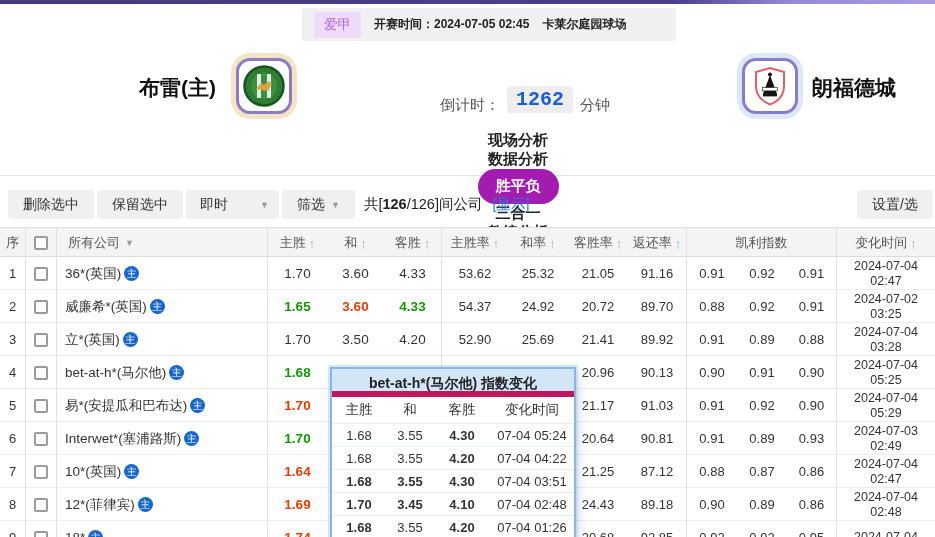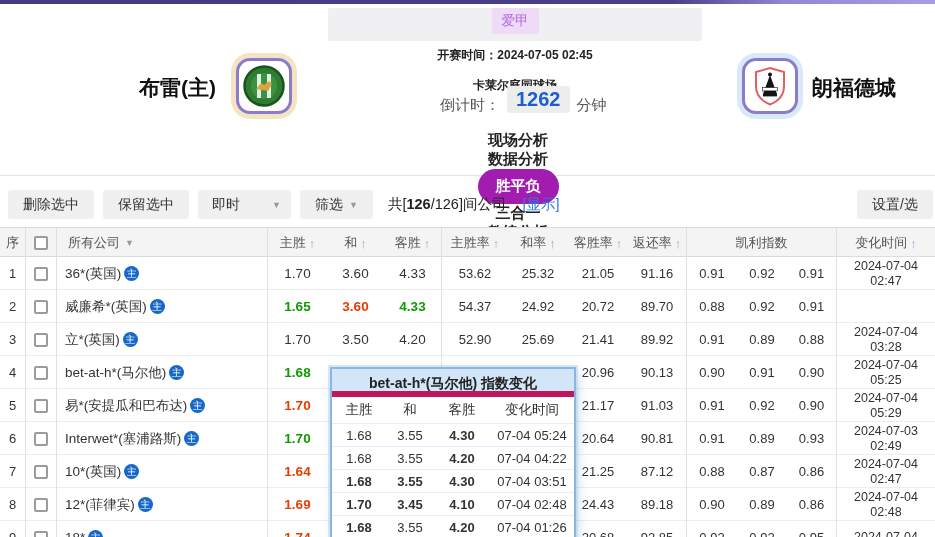--- a/index.html
+++ b/index.html
@@ -5,45 +5,45 @@
   * { margin:0; padding:0; box-sizing:border-box; }
   html,body { width:935px; height:537px; overflow:hidden; background:#fff;
     font-family:"Liberation Sans","DejaVu Sans",sans-serif; color:#333; }
   .page { position:relative; width:935px; height:537px; }
 
   
   .topline { position:absolute; left:0; top:0; width:935px; height:4px;
     background:linear-gradient(90deg,#443a7c 0%,#4a3f8a 72%,#9486d6 84%,#a99ce2 100%); }
 
   
-  .topbar { position:absolute; left:328px; top:8px; width:374px; height:33px;
-    background:#f0f0f3; display:flex; align-items:center; padding:0 12px; gap:13px; border-radius:2px;flex-direction:column; }
+  .topbar { position:absolute; left:302px; top:8px; width:374px; height:33px;
+    background:#f0f0f3; display:flex; align-items:center; padding:0 12px; gap:13px; border-radius:2px; }
   .league-badge { background:#eedbf8; color:#b168d9; font-size:13.5px; padding:4px 10px; border-radius:2px; white-space:nowrap; }
   .kickoff, .venue { font-size:12px; font-weight:700; color:#222; white-space:nowrap; }
 
   
   .team-name { position:absolute; font-size:21px; font-weight:700; color:#111; top:74px; white-space:nowrap; }
   .team-name.home { left:139px; }
   .team-name.away { left:812px; }
   .logo { position:absolute; width:56px; height:56px; top:58px; background:#fff;
     border:3px solid #8a7cc9; border-radius:14px; display:flex; align-items:center; justify-content:center; }
   .logo.home { left:236px; box-shadow:0 0 0 5px #f4e4c4; }
   .logo.away { left:742px; box-shadow:0 0 0 5px #d9e9f9; }
   .countdown { position:absolute; left:440px; top:74px; display:flex; align-items:center; white-space:nowrap; }
   .cd-label, .cd-unit { font-size:15px; color:#555;margin-top:12px; }
-  .cd-value { background:#ededed; color:#1b5ed2; font-weight:700; font-size:20px; padding:2px 9px; margin:12px 7px; border-radius:3px; }
+  .cd-value { background:#ededed; color:#1b5ed2; font-weight:700; font-size:20px; padding:2px 9px; margin:12px 7px; border-radius:3px;font-family:Liberation Mono, monospace; }
 
   
   .nav { position:absolute; left:0; top:131px; width:935px; height:45px; border-bottom:1px solid #e3e3e3;
     display:flex; align-items:center; padding:0 92px 0 193px; justify-content:space-between;flex-direction:column; }
   .tab { font-size:15px; font-weight:700; color:#222; cursor:pointer; white-space:nowrap; }
   .tab.active { background:#a21caf; color:#fff; padding:8px 18px; border-radius:18px; }
 
   
-  .toolbar { position:absolute; left:8px; top:188px; height:33px; display:flex; align-items:center; gap:9px; }
+  .toolbar { position:absolute; left:8px; top:188px; height:33px; display:flex; align-items:center; gap:3px; }
   .tbtn { background:#f0f0f0; border:none; border-radius:3px; height:29px; padding:0 15px;
     font-size:14px; color:#333; display:flex; align-items:center; white-space:nowrap; cursor:pointer; }
   .tbtn.dd-wide { width:93px; justify-content:space-between; padding:0 10px 0 14px; }
   .dd-arrow { font-size:9px; color:#999; margin-left:6px; }
   .count { font-size:14.5px; color:#222; margin-left:6px; white-space:nowrap; }
   .count b { font-weight:700; }
   .show-link { color:#2a7ae0; font-size:14.5px; margin-left:7px; cursor:pointer; text-decoration:none; }
   .settings-btn { position:absolute; left:857px; top:190px; }
 
   
@@ -225,20 +225,24 @@
           <div class="cell odds g">1.65</div>
           <div class="cell odds r">3.60</div>
           <div class="cell odds bR g">4.33</div>
           <div class="cell">54.37</div>
           <div class="cell">24.92</div>
           <div class="cell">20.72</div>
           <div class="cell bR">89.70</div>
           <div class="cell">0.88</div>
           <div class="cell">0.92</div>
           <div class="cell bR">0.91</div>
+          <div class="cell time-cell">
+            <div>2024-07-02</div>
+            <div>03:25</div>
+          </div>
         </div>
         <div class="grid trow">
           <div class="cell bR">3</div>
           <div class="cell bR">
             <span class="checkbox"></span>
           </div>
           <div class="cell bR company">
             <span>立*(英国)</span>
             <span class="badge">主</span>
           </div>

